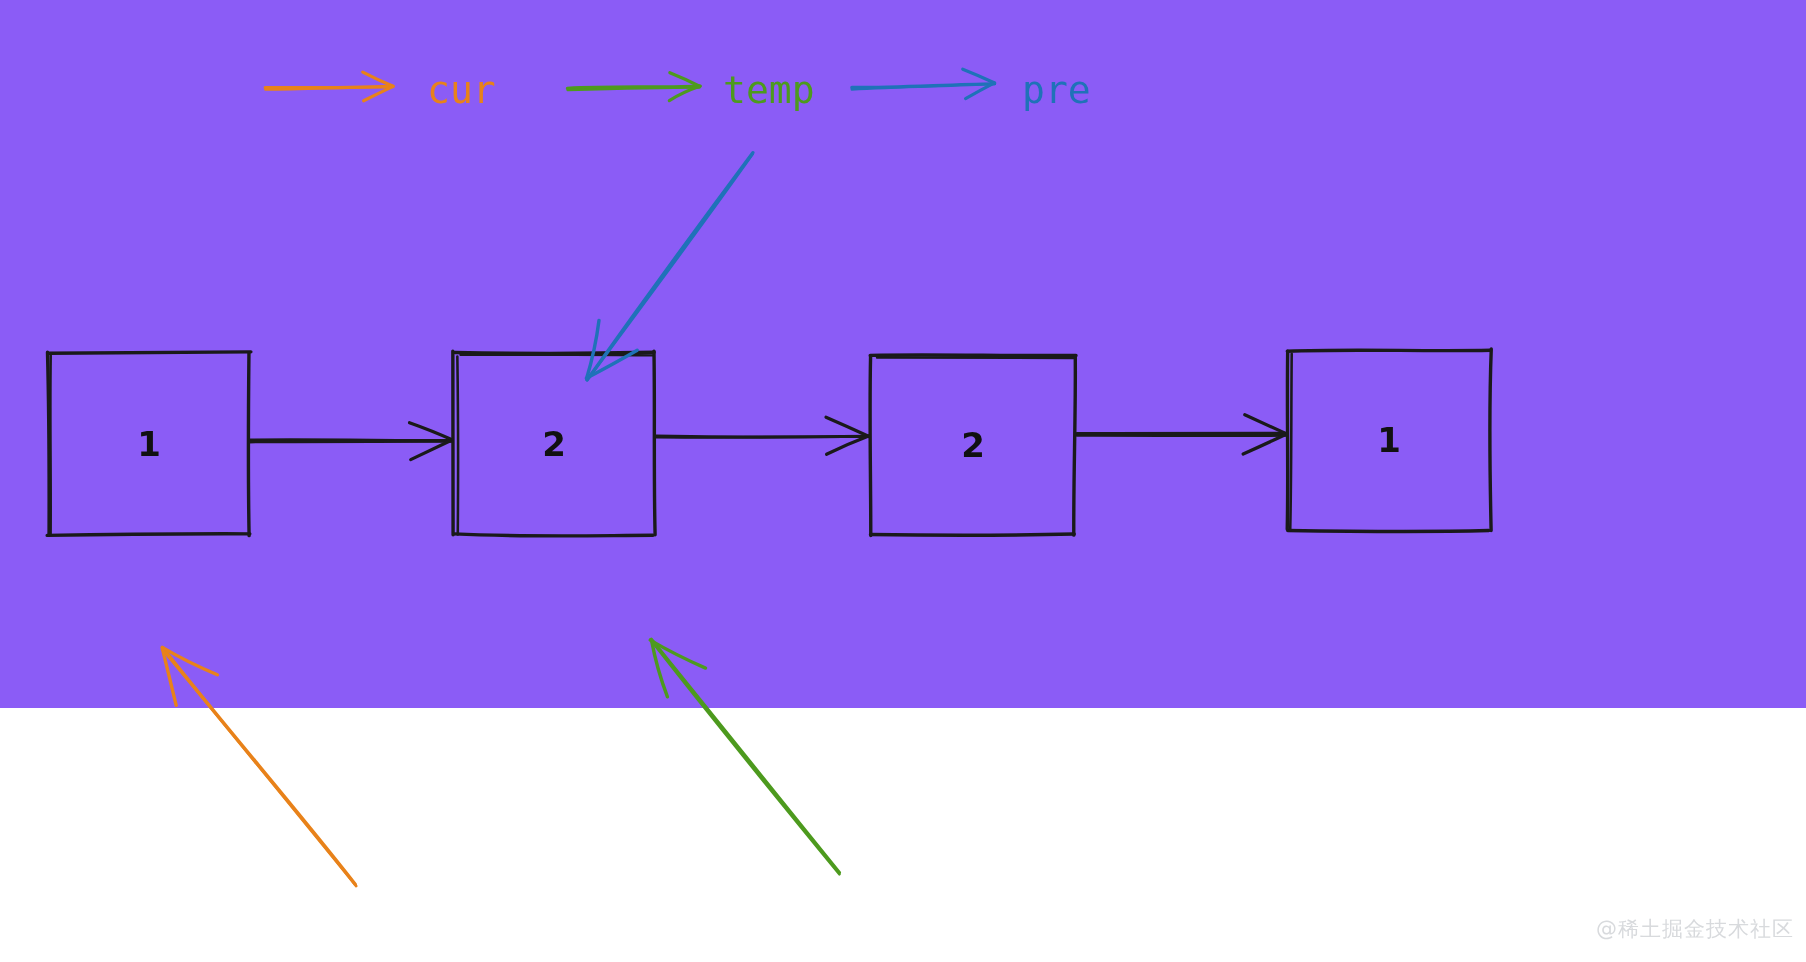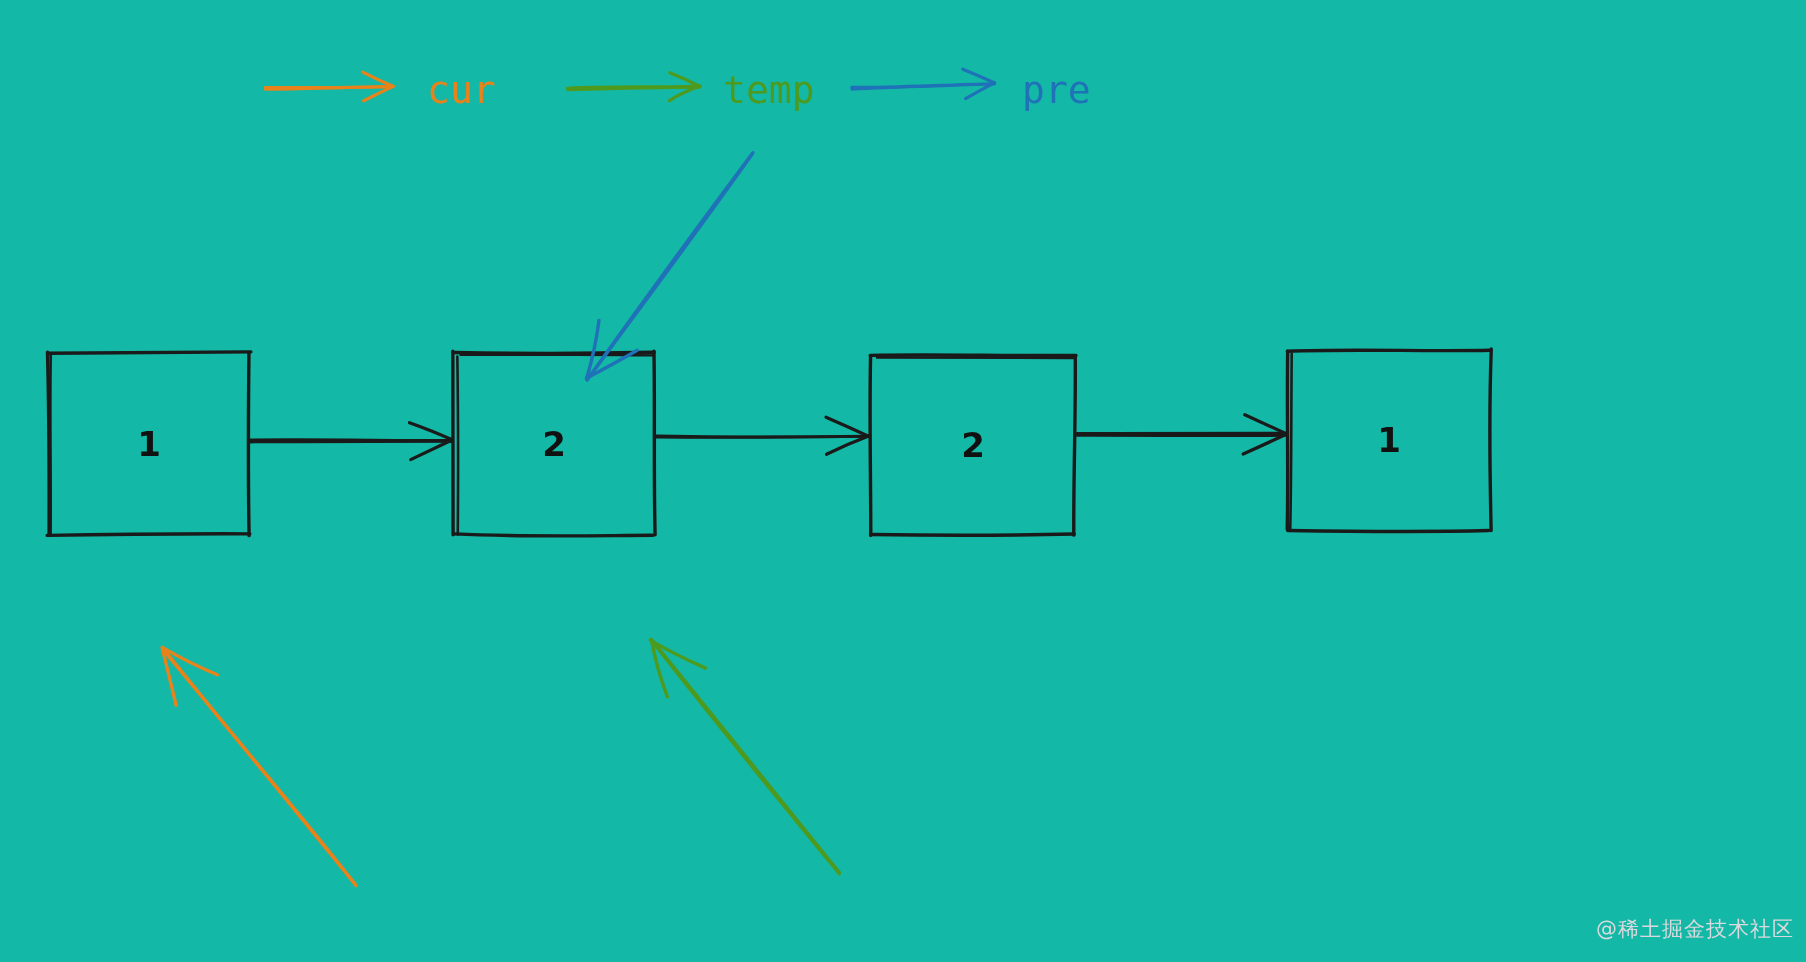--- a/index.html
+++ b/index.html
@@ -9,22 +9,22 @@
   }
   body {
     width: 1806px;
     height: 962px;
     overflow: hidden;
     font-family: "DejaVu Sans", sans-serif;
   }
   #canvas-root {
     position: relative;
     width: 1806px;
-    height: 962px;
-    background: #14b8a6;
+    height: 708px;
+    background: #8b5cf6;
   }
   #diagram-svg {
     position: absolute;
     left: 0;
     top: 0;
     width: 1806px;
     height: 962px;
   }
   .legend-label {
     font-family: "DejaVu Sans Mono", monospace;

